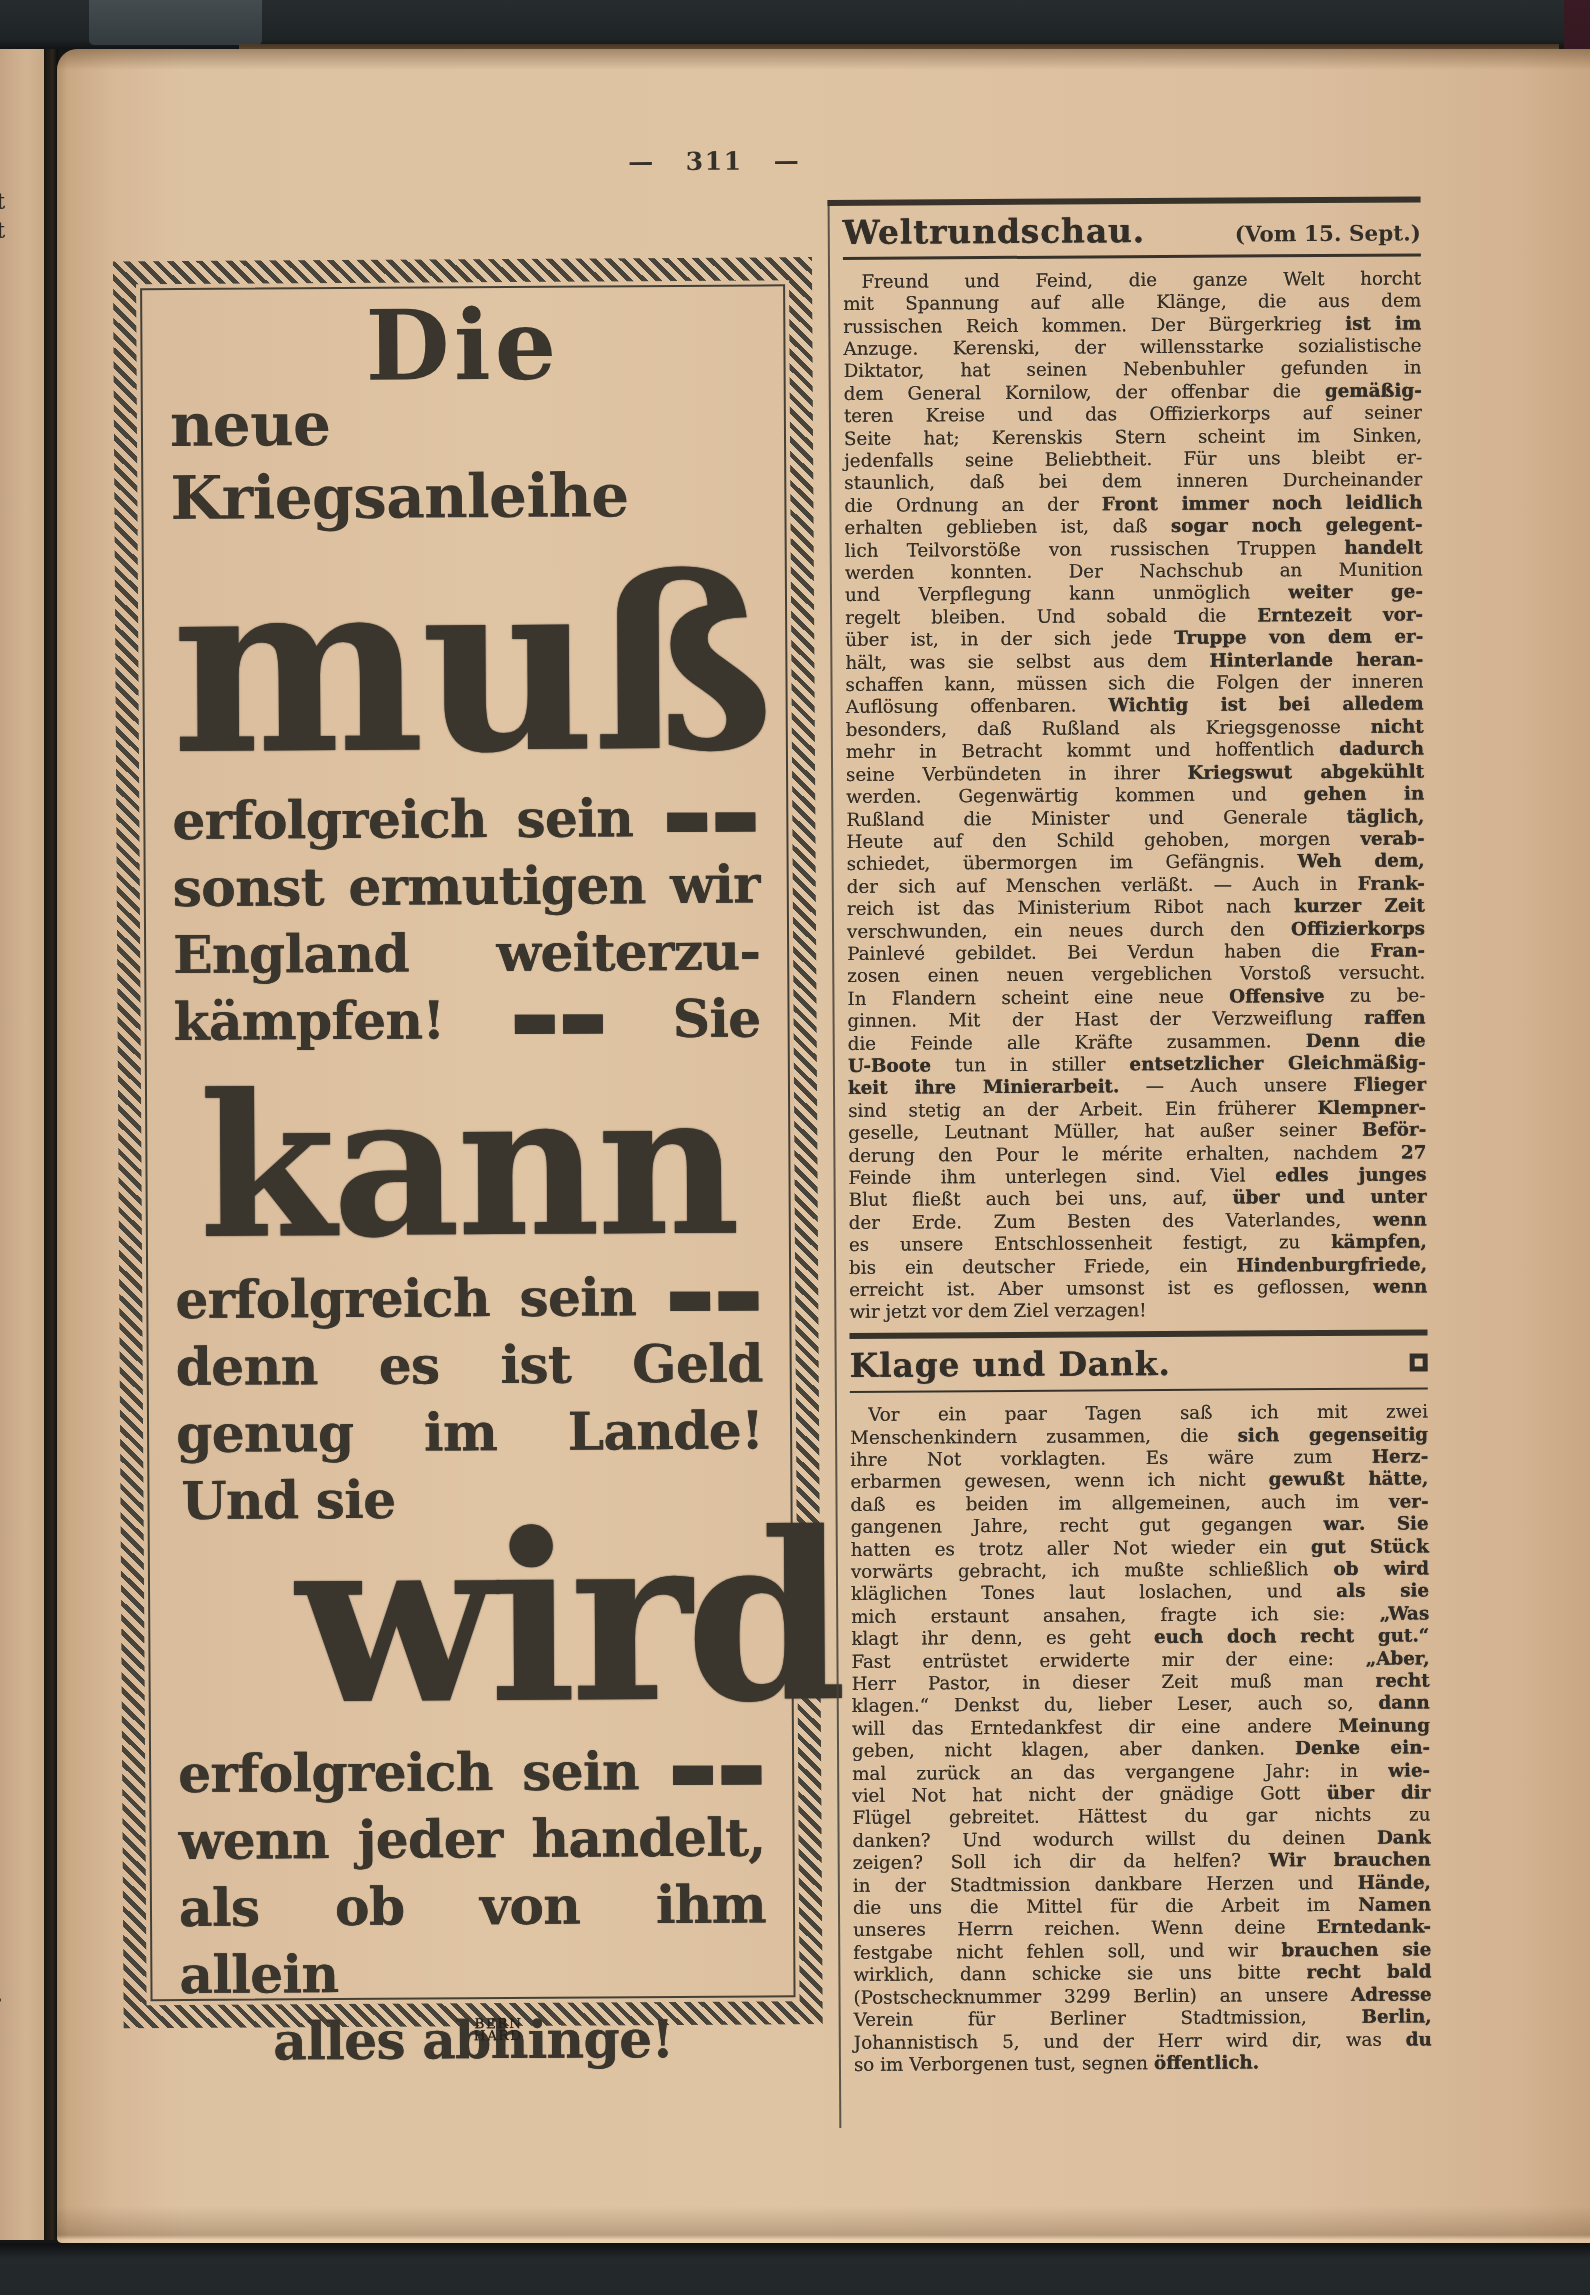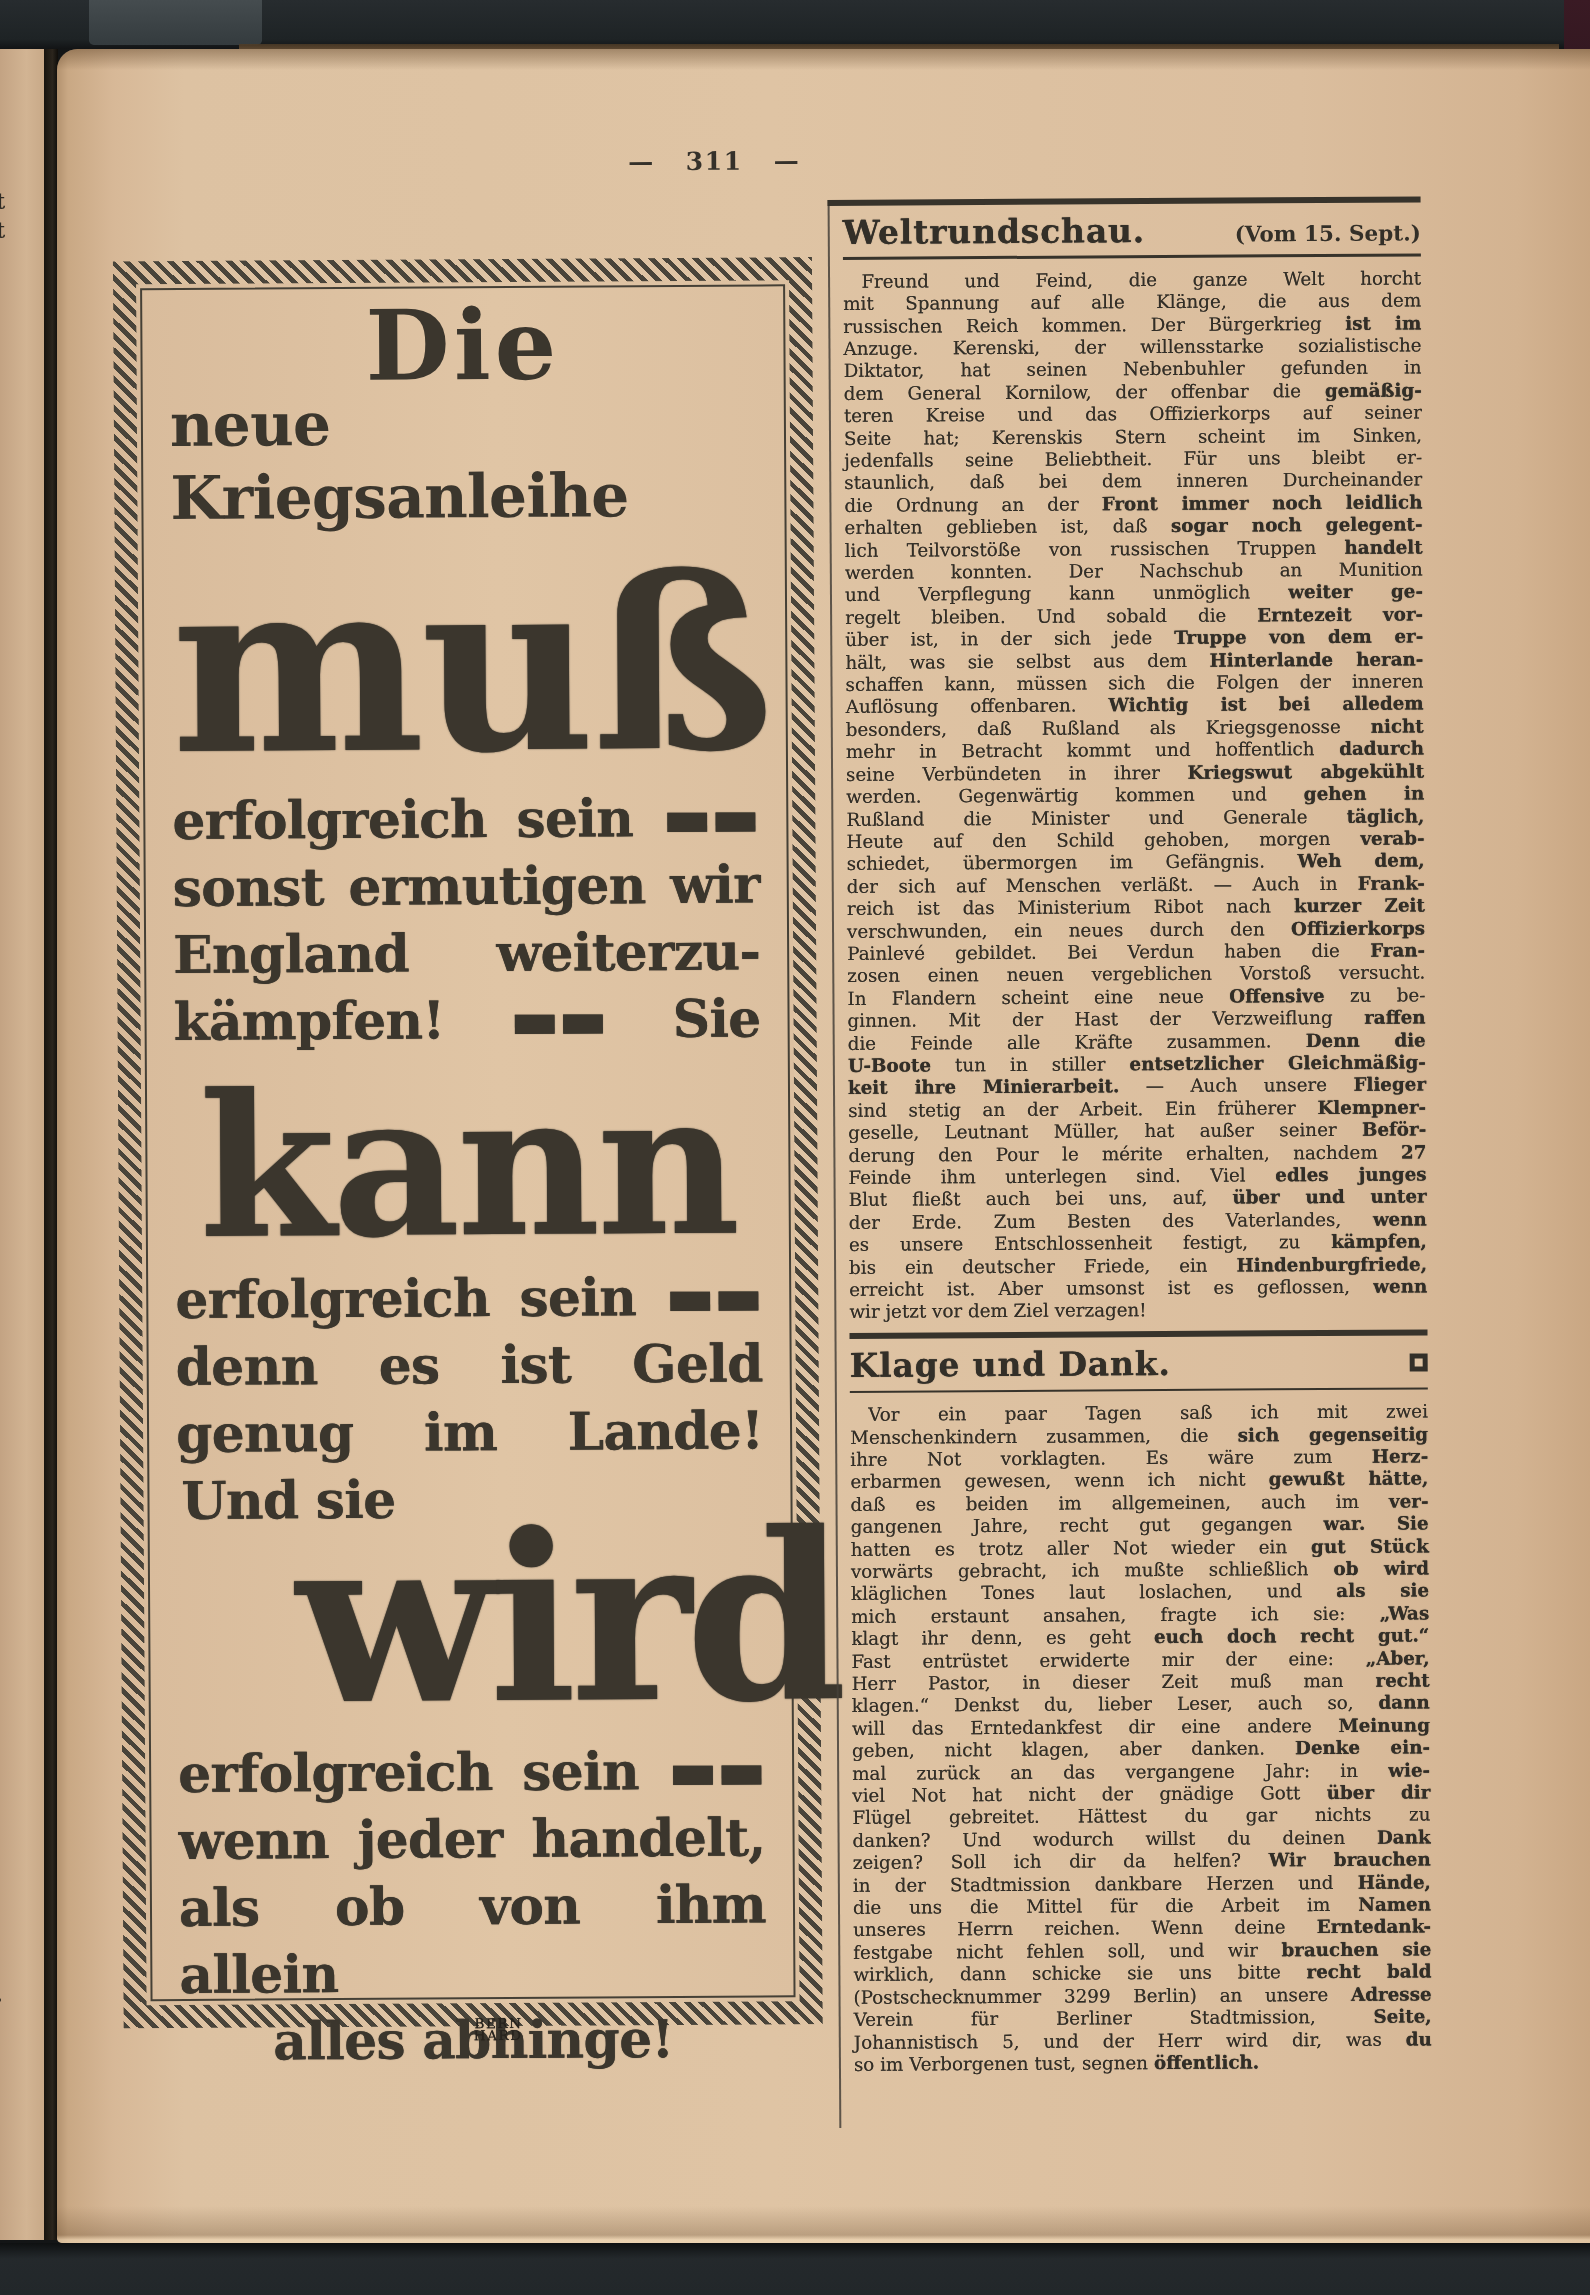--- a/index.html
+++ b/index.html
@@ -206,21 +206,21 @@
             <div class="line">viel Not hat nicht der gnädige Gott <b>über dir</b></div>
             <div class="line">Flügel gebreitet.  Hättest du gar nichts zu</div>
             <div class="line">danken?  Und wodurch willst du deinen <b>Dank</b></div>
             <div class="line">zeigen?  Soll ich dir da helfen?  <b>Wir brauchen</b></div>
             <div class="line">in der Stadtmission dankbare Herzen und <b>Hände,</b></div>
             <div class="line">die uns die Mittel für die Arbeit im <b>Namen</b></div>
             <div class="line">unseres Herrn reichen.  Wenn deine <b>Erntedank-</b></div>
             <div class="line">festgabe nicht fehlen soll, und wir <b>brauchen sie</b></div>
             <div class="line">wirklich, dann schicke sie uns bitte <b>recht bald</b></div>
             <div class="line">(Postschecknummer 3299 Berlin) an unsere <b>Adresse</b></div>
-            <div class="line">Verein für Berliner Stadtmission, <b>Seite,</b></div>
+            <div class="line">Verein für Berliner Stadtmission, <b>Berlin,</b></div>
             <div class="line">Johannistisch 5, und der Herr wird dir, was <b>du</b></div>
             <div class="line flush">so im Verborgenen tust, segnen <b>öffentlich.</b></div>
           </div>
       </div>
     </div>
 
   </div>
   <div class="abs" id="page-shade-top"></div>
   <div class="abs" id="page-shade-bottom"></div>
 </div>

